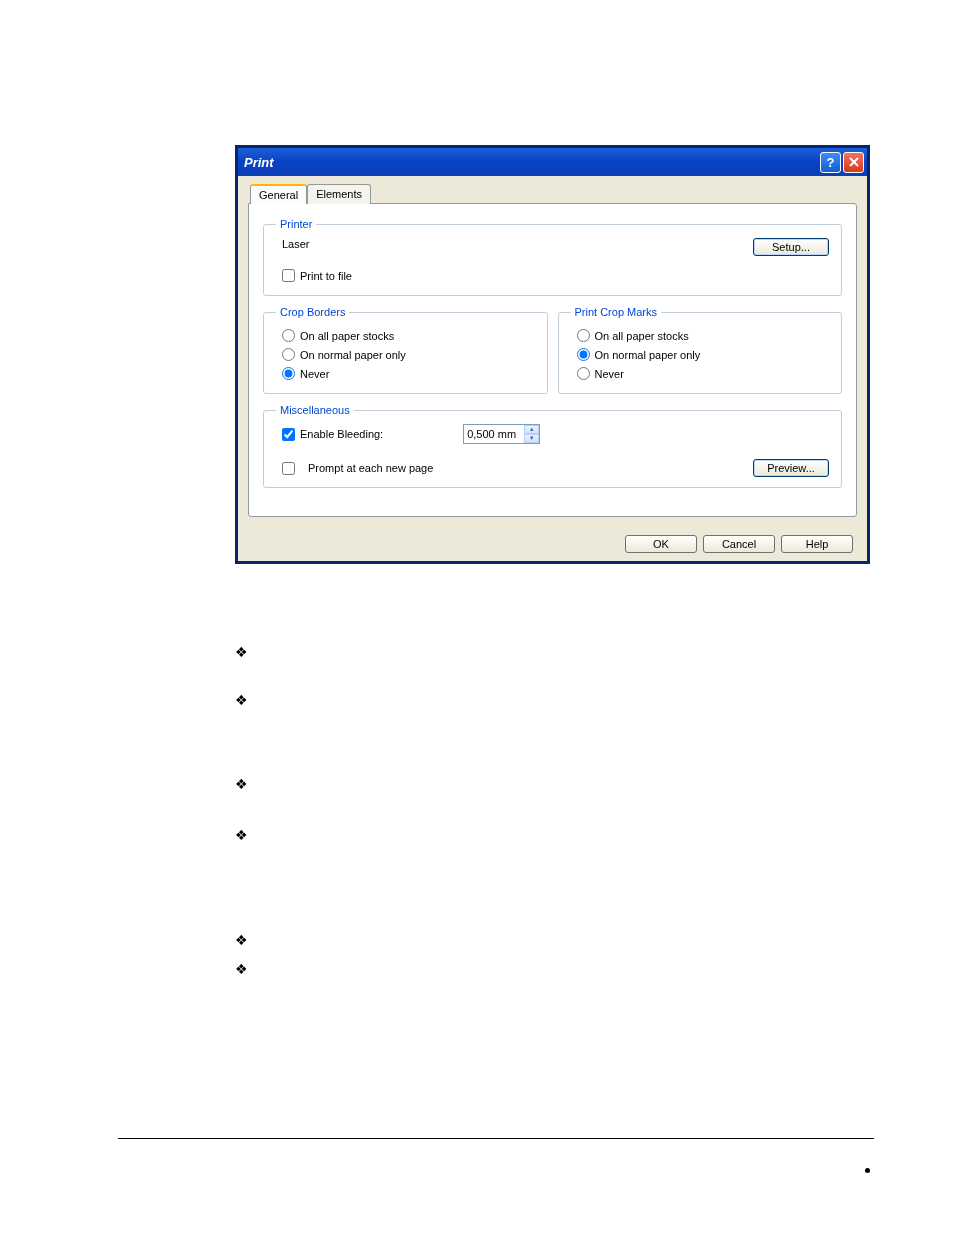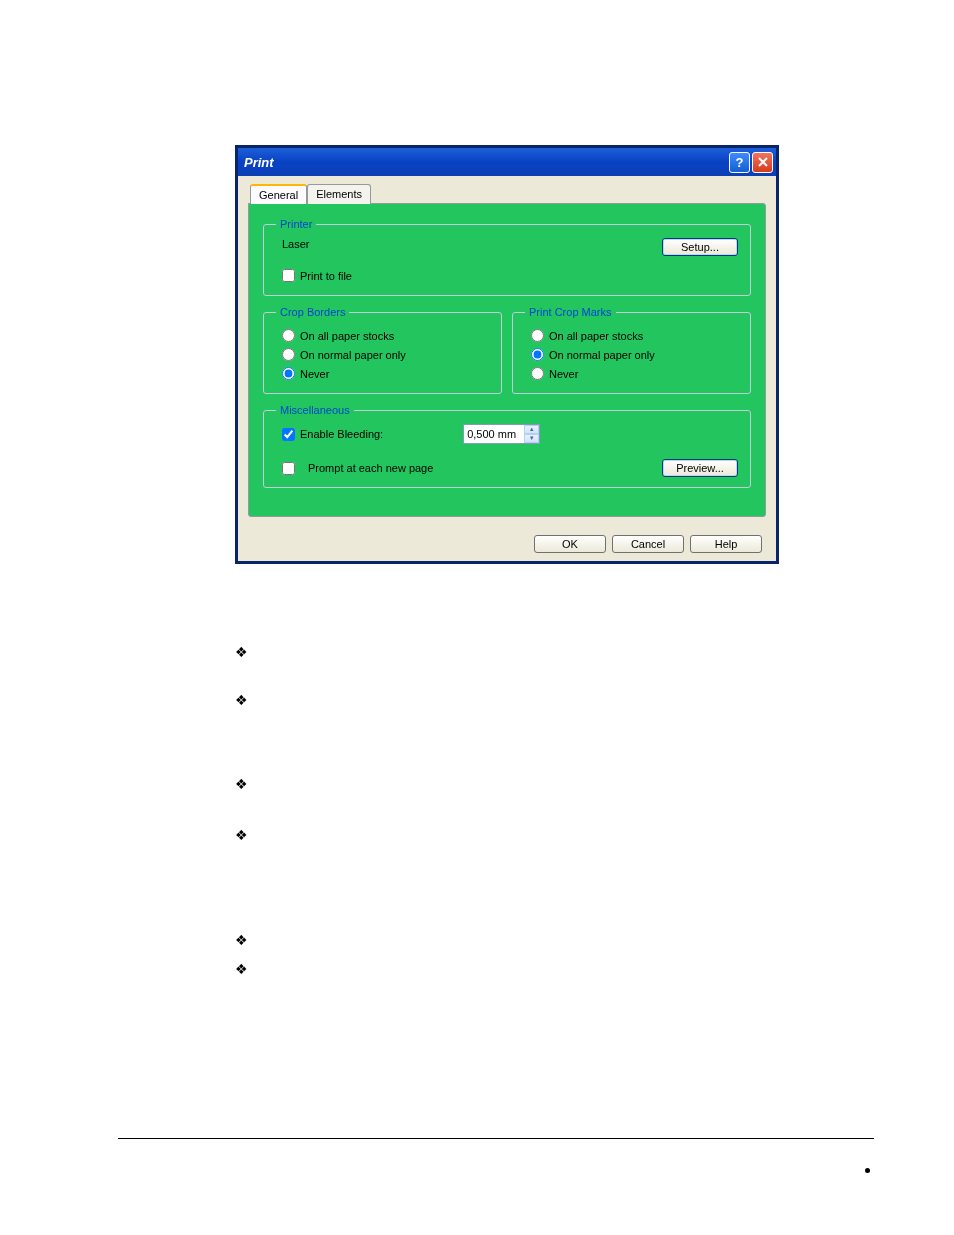--- a/index.html
+++ b/index.html
@@ -8,21 +8,21 @@
       font-size: 11px;
       background: #ffffff;
       width: 954px;
       height: 1235px;
       position: relative;
     }
     .dialog {
       position: absolute;
       left: 235px;
       top: 145px;
-      width: 544px;
+      width: 635px;
       border: 3px solid #0A246A;
       background: #ECE9D8;
     }
     .titlebar {
       height: 28px;
       background: linear-gradient(to bottom, #1d5fd7 0%, #0842c4 50%, #0b3fb5 100%);
       display: flex;
       align-items: center;
       padding: 0 3px 0 6px;
       color: #fff;
@@ -68,21 +68,21 @@
       position: relative;
       z-index: 1;
     }
     .tab.active {
       background: #FCFCFE;
       border-top: 2px solid #FFB700;
       z-index: 2;
     }
     .tab-panel {
       border: 1px solid #919B9C;
-      background: #22c55e;
+      background: #ffffff;
       padding: 14px 14px 18px 14px;
       border-radius: 0 3px 3px 3px;
     }
     fieldset {
       border: 1px solid #BFCDDB;
       border-radius: 3px;
       padding: 8px 12px 10px 12px;
       margin-bottom: 10px;
     }
     legend {

